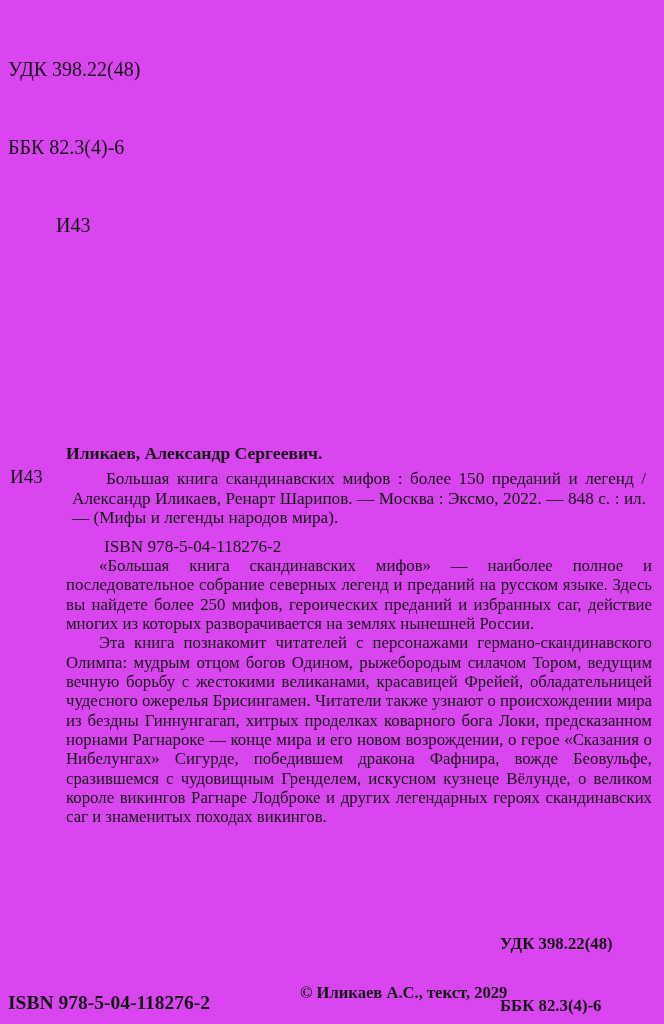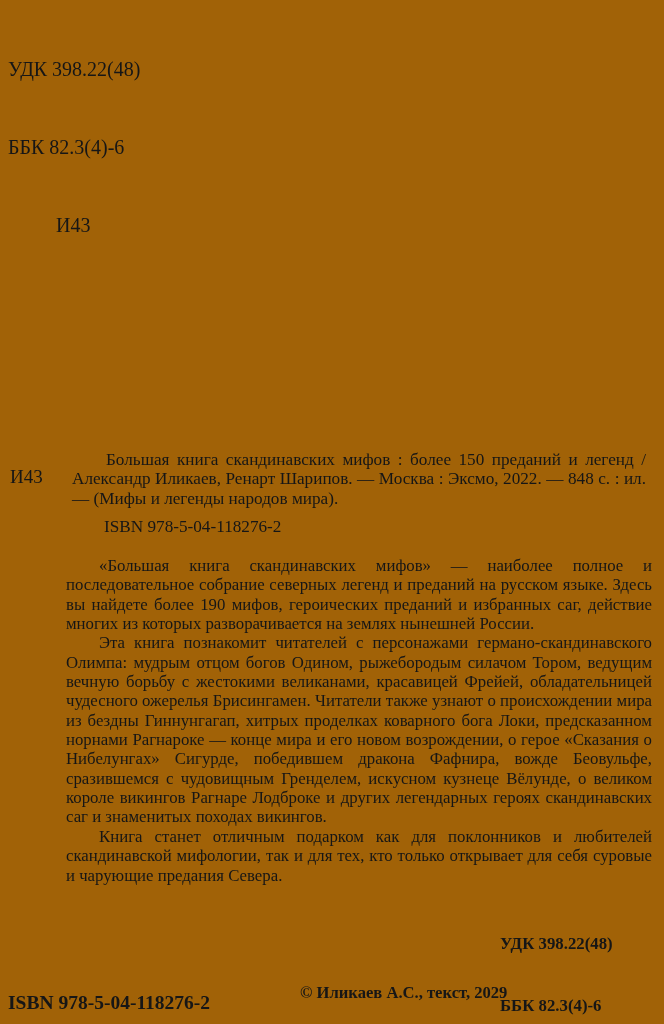--- a/index.html
+++ b/index.html
@@ -11,21 +11,21 @@
     width: 664px;
     height: 1024px;
     position: relative;
     overflow: hidden;
     font-family: "Liberation Serif", "DejaVu Serif", serif;
     color: #161616;
   }
   .page {
     position: absolute;
     inset: 0;
-    background: #a16207;
+    background: #d946ef;
   }
   
   .top-codes {
     position: absolute;
     left: 8px;
     top: 4px;
     font-size: 20px;
     line-height: 26px;
     white-space: pre;
   }
@@ -115,28 +115,28 @@
 
   <div class="top-codes">
     <div>УДК 398.22(48)</div>
     <div>ББК 82.3(4)-6</div>
     <div class="sign">И43</div>
   </div>
 
   <div class="entry-label">И43</div>
 
   <div class="catalog">
+    <div class="author">Иликаев, Александр Сергеевич.</div>
     <p class="entry">Большая книга скандинавских мифов : более 150 преданий и легенд / Александр Иликаев, Ренарт Шарипов. — Москва : Эксмо, 2022. — 848 с. : ил. — (Мифы и легенды народов мира).</p>
     <div class="isbn-line">ISBN 978-5-04-118276-2</div>
   </div>
 
   <div class="annotation">
-    <p>«Большая книга скандинавских мифов» — наиболее полное и последовательное собрание северных легенд и преданий на русском языке. Здесь вы найдете более 190 мифов, героических преданий и избранных саг, действие многих из которых разворачивается на землях нынешней России.</p>
+    <p>«Большая книга скандинавских мифов» — наиболее полное и последовательное собрание северных легенд и преданий на русском языке. Здесь вы найдете более 250 мифов, героических преданий и избранных саг, действие многих из которых разворачивается на землях нынешней России.</p>
     <p>Эта книга познакомит читателей с персонажами германо-скандинавского Олимпа: мудрым отцом богов Одином, рыжебородым силачом Тором, ведущим вечную борьбу с жестокими великанами, красавицей Фрейей, обладательницей чудесного ожерелья Брисингамен. Читатели также узнают о происхождении мира из бездны Гиннунгагап, хитрых проделках коварного бога Локи, предсказанном норнами Рагнароке — конце мира и его новом возрождении, о герое «Сказания о Нибелунгах» Сигурде, победившем дракона Фафнира, вожде Беовульфе, сразившемся с чудовищным Гренделем, искусном кузнеце Вёлунде, о великом короле викингов Рагнаре Лодброке и других легендарных героях скандинавских саг и знаменитых походах викингов.</p>
-    <p>Книга станет отличным подарком как для поклонников и любителей скандинавской мифологии, так и для тех, кто только открывает для себя суровые и чарующие предания Севера.</p>
   </div>
 
   <div class="codes-bottom">
     <div>УДК 398.22(48)</div>
     <div>ББК 82.3(4)-6</div>
   </div>
 
   <div class="copyrights">
     <div>© Иликаев А.С., текст, 2029</div>
     

